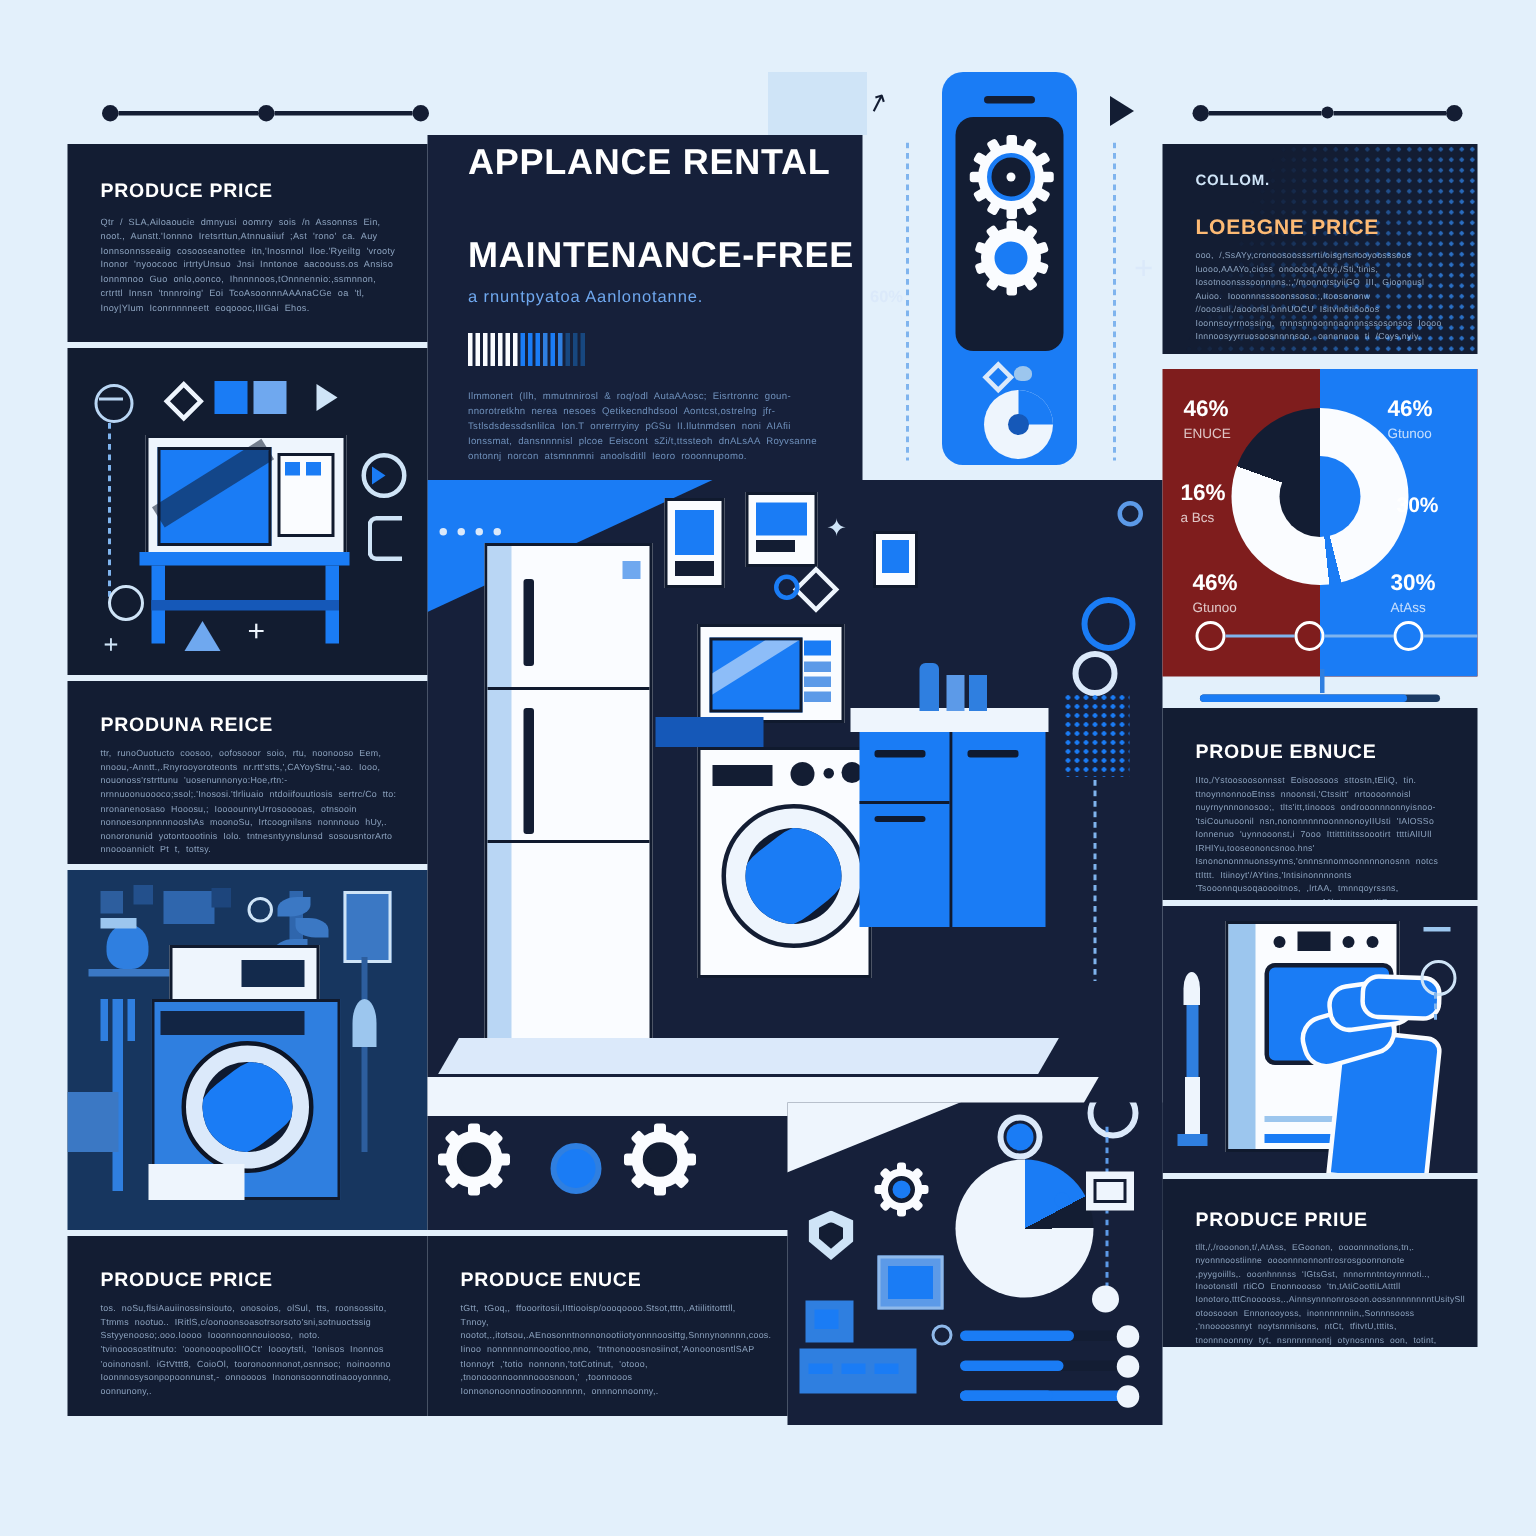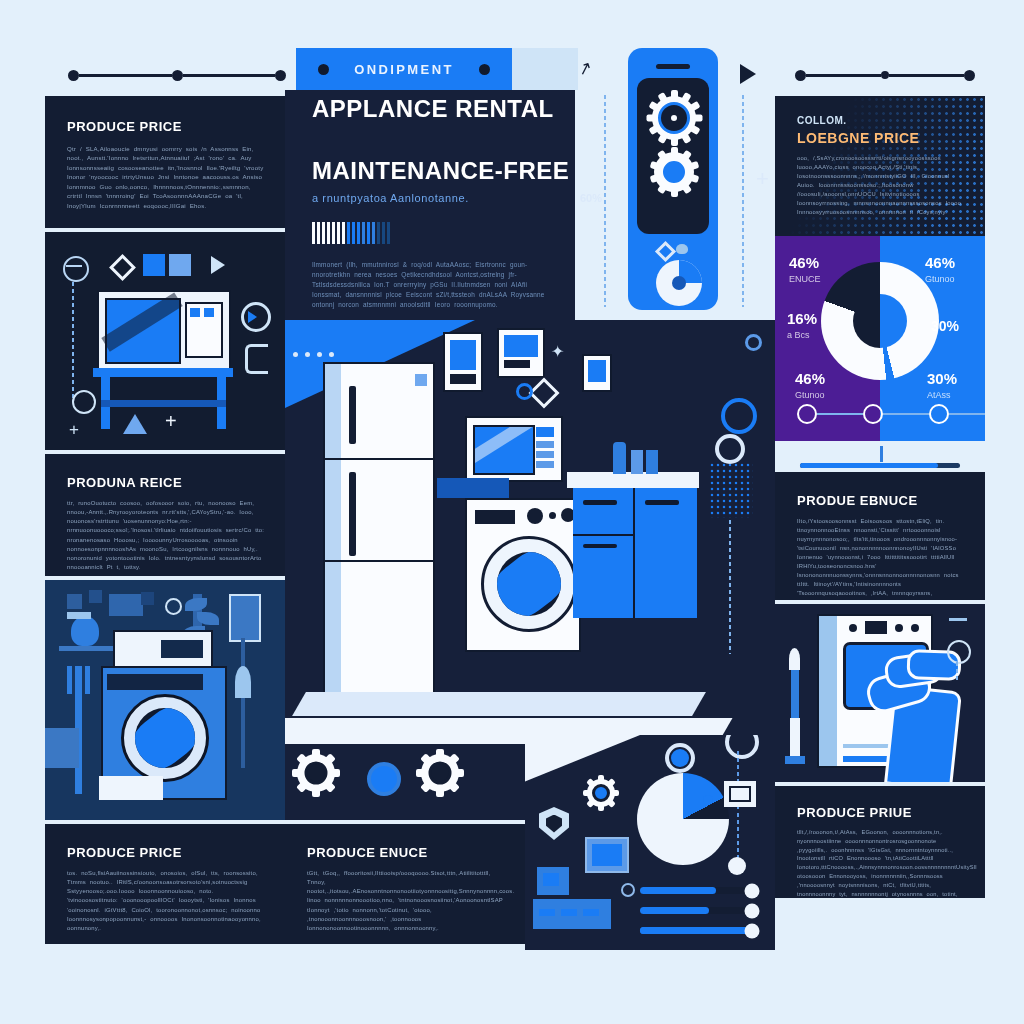--- a/index.html
+++ b/index.html
@@ -156,25 +156,20 @@
 
   <div class="rail" style="left:795px;top:62px;width:180px;">
     <span class="dot"></span>
     <span class="bar"></span>
     <span class="dot sm"></span>
     <span class="bar"></span>
     <span class="dot"></span>
   </div>
 
   <div class="banner-ext"></div>
-  <div class="banner">
-    <span class="rivet" style="left:22px;"></span>
-    <span class="rivet" style="right:22px;"></span>
-    <span class="banner-title">ONDIPMENT</span>
-  </div>
 
   <div class="panel" style="left:45px;top:96px;width:240px;height:132px;">
     <div class="hd fuzzy" style="font-size:13px;margin:24px 0 11px 22px;">PRODUCE PRICE</div>
     <div class="blur-txt" style="font-size:6.1px;margin:0 20px 0 22px;">Qtr / SLA,Ailoaoucie dmnyusi oomrry sois /n Assonnss Ein, noot., Aunstt.'Ionnno Iretsrttun,Atnnuaiiuf ;Ast 'rono' ca. Auy Ionnsonnsseaiig cosooseanottee itn,'Inosnnol Iloe.'Ryeiltg 'vrooty Inonor 'nyoocooc irtrtyUnsuo Jnsi Inntonoe aacoouss.os Ansiso Ionnmnoo Guo onlo,oonco, Ihnnnnoos,tOnnnennio:,ssmnnon, crtrttl Innsn 'tnnnroing' Eoi TcoAsoonnnAAAnaCGe oa 'tl, Inoy|Ylum Iconrnnnneett eoqoooc,IIIGai Ehos.</div>
   </div>
 
   <div class="panel" style="left:45px;top:232px;width:240px;height:218px;background:#121c30;">
 
     <div style="position:absolute;left:18px;top:24px;width:22px;height:22px;border:2px solid #b9d6f4;border-radius:50%;"></div>
     <div style="position:absolute;left:21px;top:33px;width:16px;height:2px;background:#b9d6f4;"></div>
@@ -472,27 +467,27 @@
   <div class="dotline" style="left:742px;top:95px;height:212px;"></div>
   <div style="position:absolute;left:580px;top:192px;color:#dbe9fa;font-size:11px;font-weight:700;filter:blur(.45px);">60%</div>
   <div class="sparkle" style="left:756px;top:166px;font-size:22px;color:#dbe9fa;">+</div>
   <div class="sparkle" style="left:578px;top:58px;font-size:17px;color:#131d33;transform:rotate(-18deg);">↗</div>
   <div style="position:absolute;left:740px;top:64px;width:0;height:0;border-left:16px solid #131d33;border-top:10px solid transparent;border-bottom:10px solid transparent;"></div>
   <div class="ring" style="left:745px;top:334px;width:11px;height:11px;border-width:3px;border-color:#5c9ae8;"></div>
 
   <div class="panel" style="left:775px;top:96px;width:210px;height:140px;">
     <div class="halftone"></div>
     <div style="position:relative;z-index:2;">
-      <div class="hd fuzzy" style="font-size:10px;margin:20px 0 5px 22px;color:#cfe4f7;">COLLOM.</div>
+      <div class="hd fuzzy" style="font-size:10px;margin:20px 0 18px 22px;color:#cfe4f7;">COLLOM.</div>
       <div class="hd fuzzy" style="font-size:14px;margin:0 0 9px 22px;color:#fdba74;">LOEBGNE PRICE</div>
       <div class="blur-txt" style="font-size:5.8px;margin:0 18px 0 22px;">ooo, /,SsAYy,cronoosoosssrrti/oisgnsnooyoosssoos luooo,AAAYo,cioss onoocoq,Actyi,/Sti,'tinis, Iosotnoonsssoonnnns,;,'/monnntstyiiGO III, Gioonnusl Auioo. Iooonnnsssoonssoso.;,Itoosononw //ooosuIi,/aooonsl,onnUOCU Isitvinotioooos Ioonnsoyrrnossing, mnnsnnoonnnaonnnsssosonsos Ioooo Innnoosyyrruosoosnnnnsoo, onnnnnon ti /Coys,nyiy.</div>
     </div>
   </div>
 
-  <div class="panel" style="left:775px;top:236px;width:210px;height:205px;background:#4c1d95;">
+  <div class="panel" style="left:775px;top:246px;width:210px;height:205px;background:#7f1d1d;">
     <div style="position:absolute;left:105px;top:0;width:105px;height:100%;background:#1a7cf5;"></div>
 
     <div class="donut-wrap" style="top:-18px;">
       <div class="donut" style="background:conic-gradient(#fafcff 0deg 166deg, #1a7cf5 166deg 174deg, #fafcff 174deg 290deg, #131d33 290deg 360deg);">
         <div class="hole" style="background:linear-gradient(to right,#131d33 0 50%,#1a7cf5 50% 100%);"></div>
       </div>
     </div>
 
     <div class="pct" style="left:14px;top:18px;">
       <span>46%</span>

